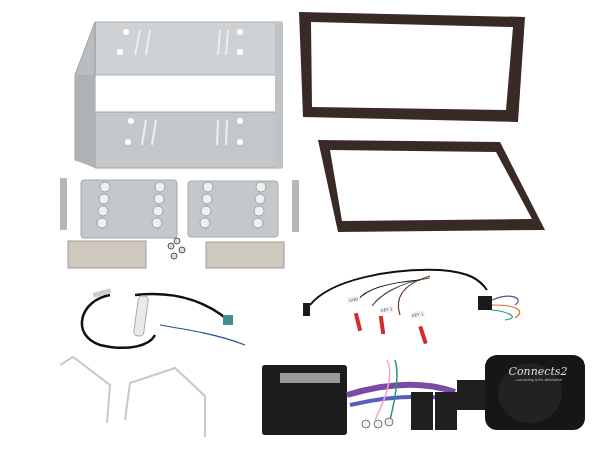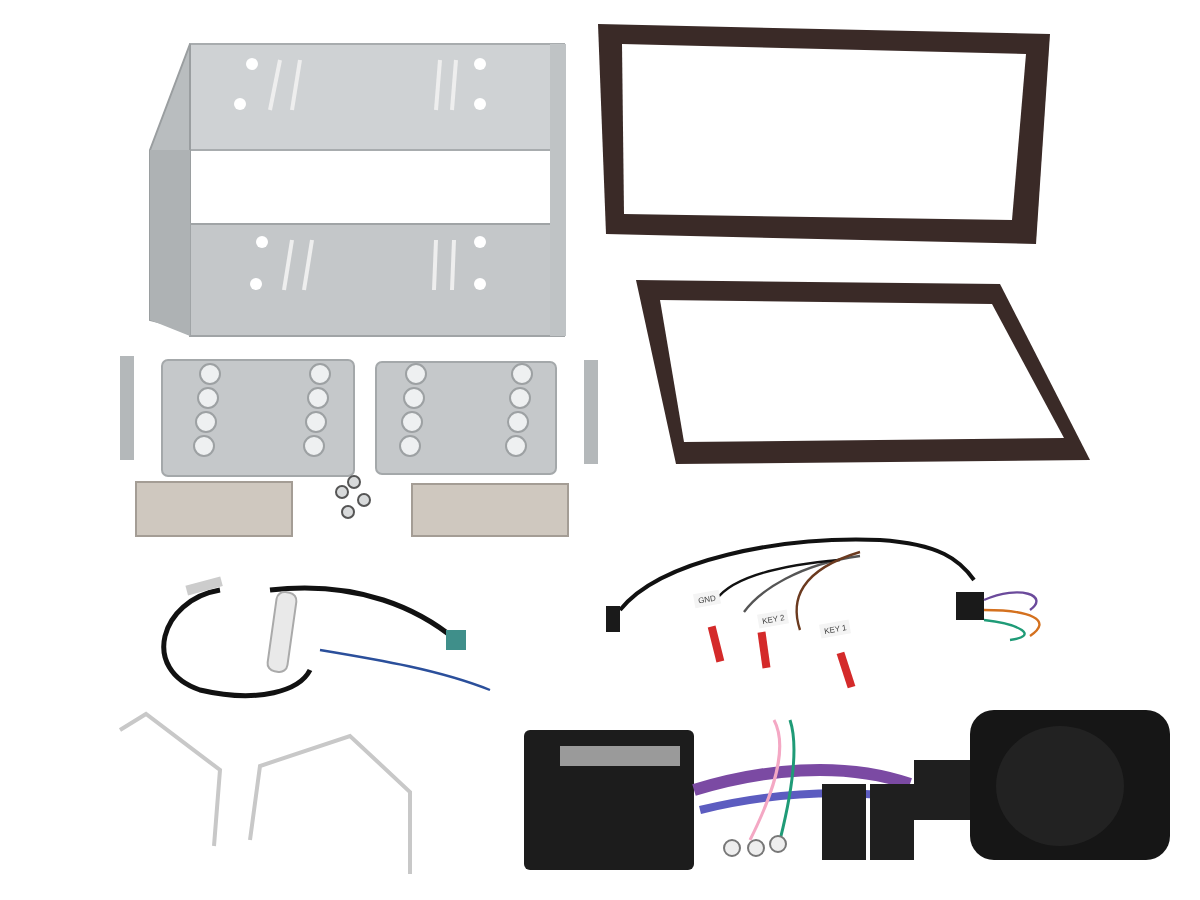--- a/index.html
+++ b/index.html
@@ -116,13 +116,17 @@
     <rect x="457" y="380" width="28" height="30" fill="#1f1f1f"></rect>
 
     <rect x="485" y="355" width="100" height="75" rx="12" fill="#161616"></rect>
     <ellipse cx="530" cy="393" rx="32" ry="30" fill="#222"></ellipse>
   </svg>
 
   <div class="lbl" style="left:347px;top:296px;">GND</div>
   <div class="lbl" style="left:379px;top:306px;">KEY 2</div>
   <div class="lbl" style="left:410px;top:311px;">KEY 1</div>
 
+  <div class="logo">
+    <div class="brand">Connects2</div>
+    <div class="tag">...connecting to the aftermarket</div>
+  </div>
 </div>
 
 </body></html>

